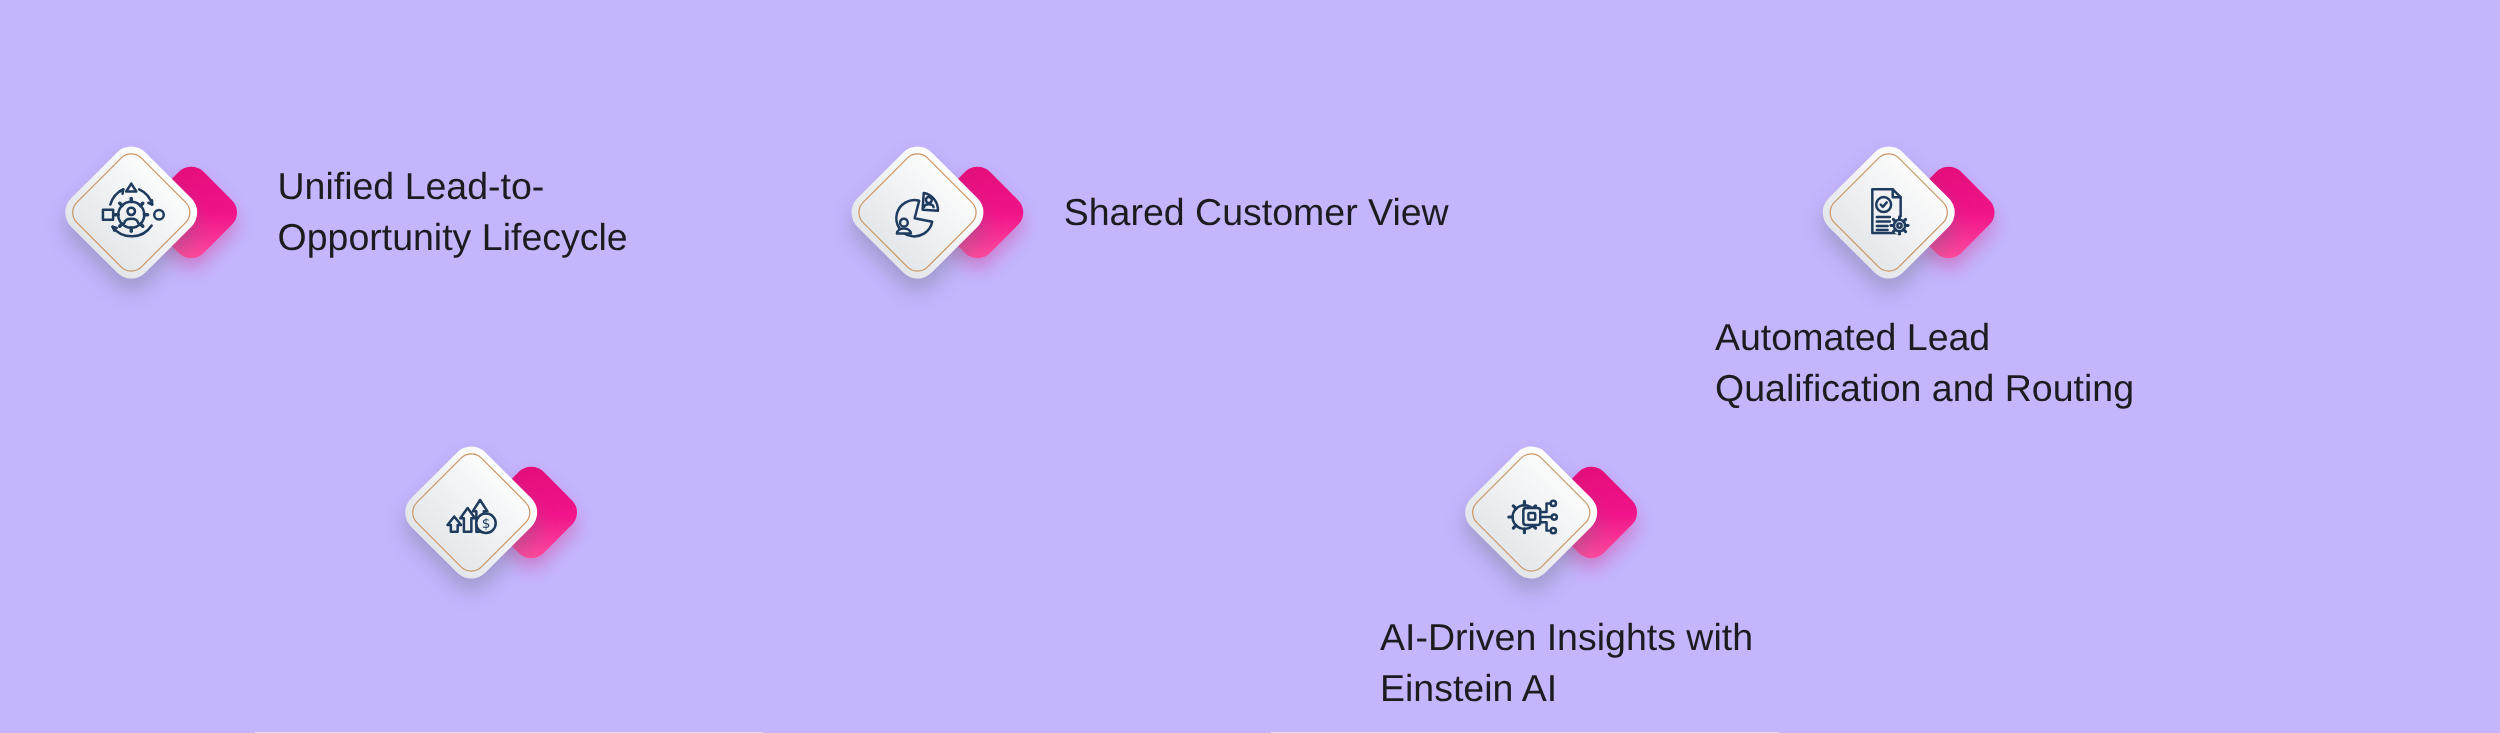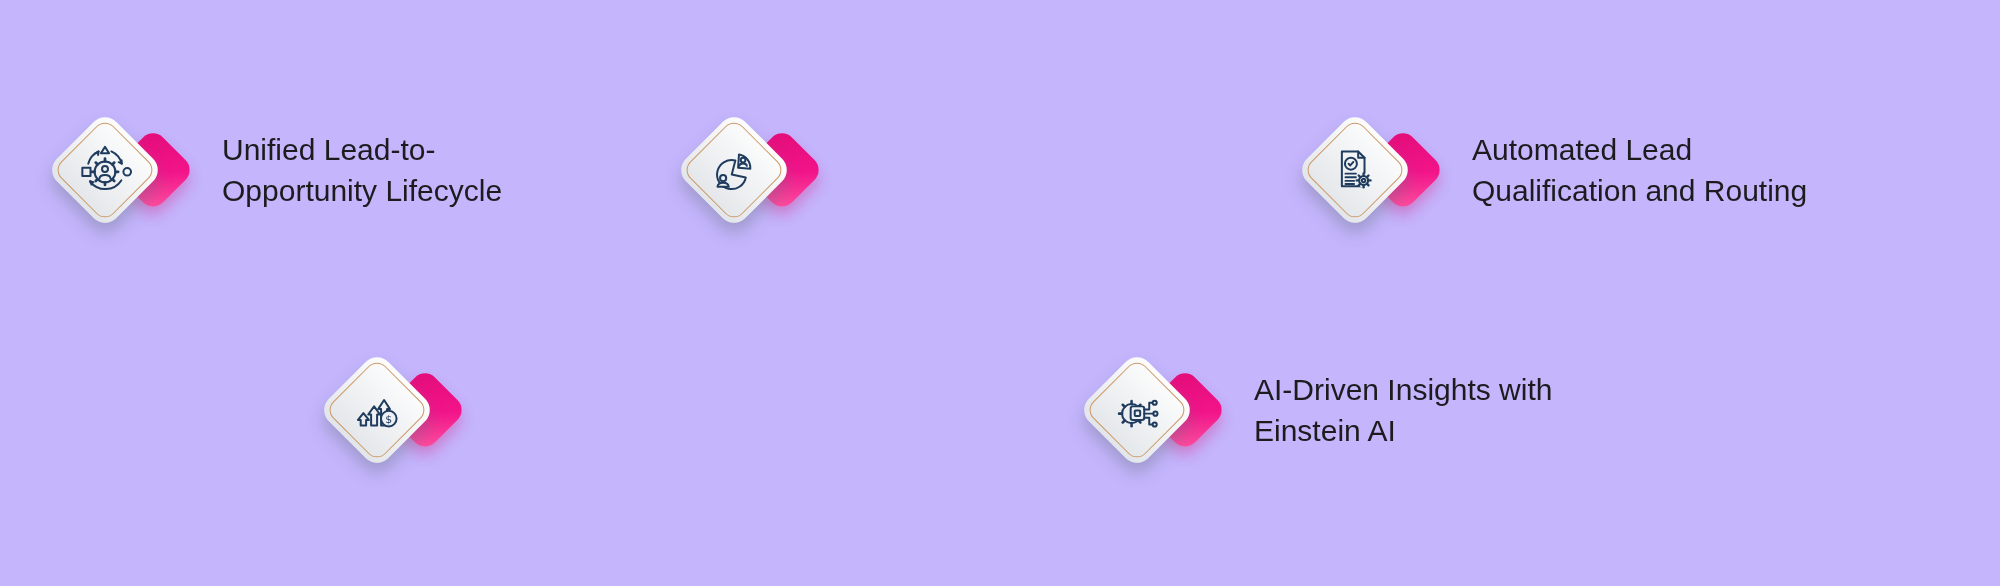--- a/index.html
+++ b/index.html
@@ -21,23 +21,23 @@
     font-family:"Liberation Sans", sans-serif;
   }
   .item{
     position:absolute;
     display:flex;
     align-items:center;
     height:160px;
   }
   .item-1{left:45px;   top:90px;}
   .item-2{left:674px;  top:90px;}
-  .item-3{left:1295px; top:90px;}
+  .item-3{left:1345px; top:90px;flex-direction:column;}
   .item-4{left:317px;  top:330px;}
-  .item-5{left:1077px; top:330px;}
+  .item-5{left:1077px; top:330px;flex-direction:column;}
 
   .icon-composite{
     position:relative;
     width:150px;height:160px;
     flex:none;
   }
   .pink-arrow{
     position:absolute;
     left:78px;top:50px;
     width:60px;height:60px;
@@ -132,20 +132,21 @@
             <path d="M33.5 21.6 A16 16 0 1 0 45 40.2 L29.5 37 Z"></path>
             <path d="M36.5 29.5 L37.5 14.8 A15 15 0 0 1 50 30.5 Z"></path>
             <circle cx="42" cy="21" r="2.6"></circle>
             <path d="M37.8 27.4 C38.3 23.8 45.7 23.8 46.2 27.4"></path>
             <circle cx="20" cy="41" r="3.4" fill="#eef1f3"></circle>
             <path d="M13.8 50.5 C14.4 44.6 25.6 44.6 26.2 50.5 Z" fill="#eef1f3"></path>
           </svg>
         </div>
       </div>
     </div>
+    <div class="label">Shared Customer View</div>
   </div>
 
   <div class="item item-3">
     <div class="icon-composite">
       <div class="pink-arrow"></div>
       <div class="white-diamond">
         <div class="icon-holder">
           <svg width="58" height="58" viewBox="0 0 64 64" fill="none" stroke="currentColor" stroke-width="2.2" stroke-linecap="round" stroke-linejoin="round">
             <path d="M17.5 11.5 H35.5 L42.5 18.5 V50 H17.5 Z"></path>
             <path d="M35.5 11.5 V18.5 H42.5"></path>

